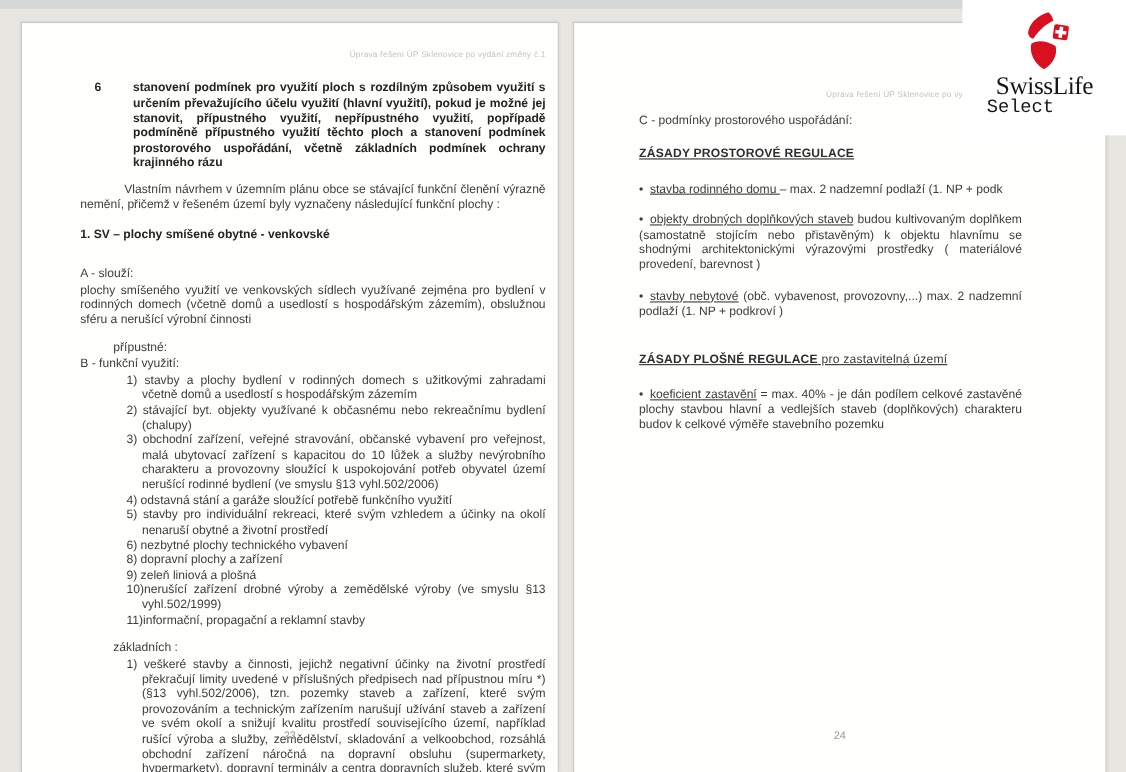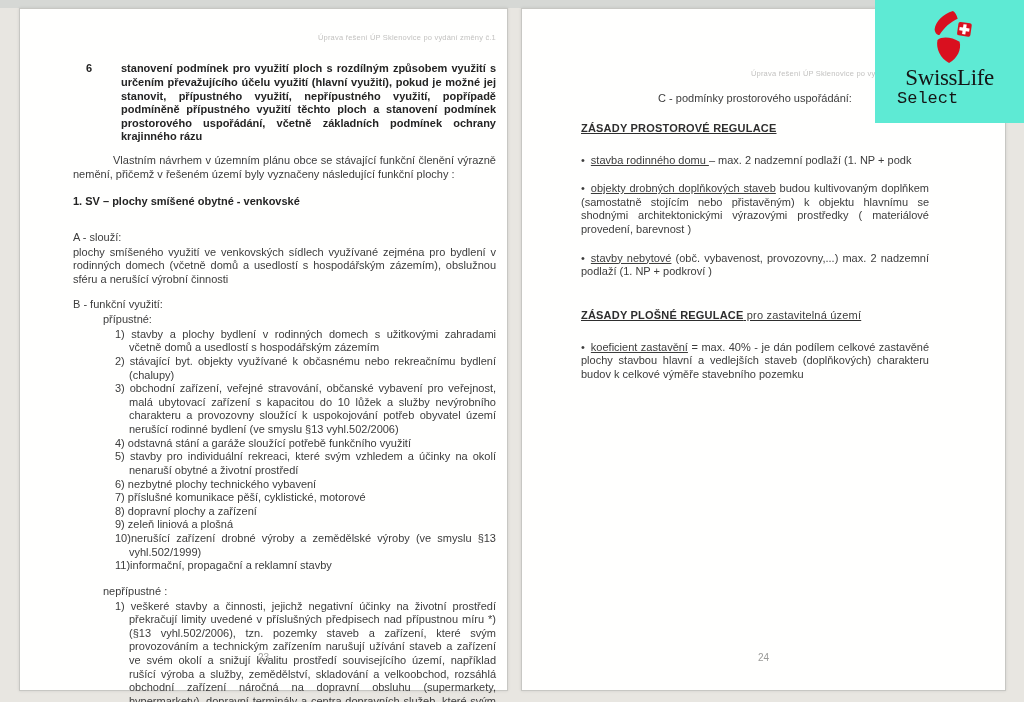--- a/index.html
+++ b/index.html
@@ -5,21 +5,21 @@
   html,body { margin:0; padding:0; }
   body {
     width:1024px; height:702px; position:relative; overflow:hidden;
     background:#e8e6e1;
     font-family:"Liberation Sans","DejaVu Sans",sans-serif;
     color:#3c3c3c;
   }
   .top-strip { position:absolute; left:0; top:0; width:1024px; height:8px; background:#d6d8d5; }
 
   .page {
-    position:absolute; top:8px; height:683px; background:#fffffe;
+    position:absolute; top:20px; height:683px; background:#fffffe;
     border:1px solid #c7c7c3; box-sizing:border-box;
     box-shadow:0 0 3px rgba(0,0,0,0.10);
     font-size:11px; line-height:1.24;
   }
   .page-left  { left:19px;  width:489px; padding:24px 11px 0 53px; }
   .page-right { left:521px; width:485px; padding:60px 76px 0 59px; }
 
   .doc-header {
     font-size:7.5px; color:#c3c2c0; text-align:right; margin-bottom:20px;
     letter-spacing:0.2px;
@@ -40,32 +40,32 @@
   .doc-list { margin-left:42px; }
   .doc-li { padding-left:14px; text-indent:-14px; text-align:justify; }
   .gap-md { height:12px; }
 
   .page-num {
     position:absolute; bottom:26px; left:0; right:0; text-align:center;
     font-size:10px; color:#9a9a98;
   }
 
   
-  .c-label { margin:0 0 16px 0;text-align:center; }
+  .c-label { margin:0 0 16px 0; }
   .reg-heading { font-weight:bold; color:#2e2e2e; text-decoration:underline; margin:0 0 18px 0; letter-spacing:0.2px; }
   .reg-heading .suffix { font-weight:normal; text-decoration:none; color:#3c3c3c; }
   .rb { text-align:justify; margin:0 0 15px 0; }
   .rb .dot { margin-right:6px; }
   .u { text-decoration:underline; }
   .mt-lg { margin-top:30px; }
 
   
   .logo-box {
     position:absolute; right:0; top:0; width:149px; height:123px;
-    background:#5eead4; z-index:10;
+    background:#ffffff; z-index:10;
   }
   .flame { display:block; margin:10px auto 2px auto; }
   .brand { font-family:"Liberation Serif","DejaVu Serif",serif; color:#151515;
            font-size:23px; letter-spacing:-0.4px; text-align:center; line-height:1; }
   .brand-sub { font-family:Liberation Mono, monospace; color:#151515;
            font-size:17px; padding-left:22px; line-height:1.1; margin-top:1px; }
 </style>
 </head>
 <body>
 
@@ -79,50 +79,49 @@
     <div class="sec6-text">stanovení podmínek pro využití ploch s rozdílným způsobem využití s určením převažujícího účelu využití (hlavní využití), pokud je možné jej stanovit, přípustného využití, nepřípustného využití, popřípadě podmíněně přípustného využití těchto ploch a stanovení podmínek prostorového uspořádání, včetně základních podmínek ochrany krajinného rázu</div>
   </div>
 
   <p class="para indent-first">Vlastním návrhem v územním plánu obce se stávající funkční členění výrazně nemění, přičemž v řešeném území byly vyznačeny následující funkční plochy :</p>
 
   <div class="heading-bold">1. SV – plochy smíšené obytné - venkovské</div>
 
   <div class="lbl">A - slouží:</div>
   <p class="para">plochy smíšeného využití ve venkovských sídlech využívané zejména pro bydlení v rodinných domech (včetně domů a usedlostí s hospodářským zázemím), obslužnou sféru a nerušící výrobní činnosti</p>
 
+  <div class="lbl sub-lbl">přípustné:</div>
   <div class="lbl">B - funkční využití:</div>
-  <div class="lbl sub-lbl">přípustné:</div>
 
   <div class="doc-list">
 
       <div class="doc-li">1) stavby a plochy bydlení v rodinných domech s užitkovými zahradami včetně domů a usedlostí s hospodářským zázemím</div>
 
       <div class="doc-li">2) stávající byt. objekty využívané k občasnému nebo rekreačnímu bydlení (chalupy)</div>
 
       <div class="doc-li">3) obchodní zařízení, veřejné stravování, občanské vybavení pro veřejnost, malá ubytovací zařízení s kapacitou do 10 lůžek a služby nevýrobního charakteru a provozovny sloužící k uspokojování potřeb obyvatel území nerušící rodinné bydlení (ve smyslu §13 vyhl.502/2006)</div>
 
       <div class="doc-li">4) odstavná stání a garáže sloužící potřebě funkčního využití</div>
 
       <div class="doc-li">5) stavby pro individuální rekreaci, které svým vzhledem a účinky na okolí nenaruší obytné a životní prostředí</div>
 
       <div class="doc-li">6) nezbytné plochy technického vybavení</div>
 
-      <div class="doc-li">7) příslušné komunikace pěší, cyklistické, motorové</div>
 
       <div class="doc-li">8) dopravní plochy a zařízení</div>
 
       <div class="doc-li">9) zeleň liniová a plošná</div>
 
       <div class="doc-li">10)nerušící zařízení drobné výroby a zemědělské výroby (ve smyslu §13  vyhl.502/1999)</div>
 
       <div class="doc-li">11)informační, propagační a reklamní stavby</div>
     </div>
 
   <div class="gap-md"></div>
-  <div class="lbl sub-lbl">nepřípustné :</div>
+  <div class="lbl sub-lbl">základních :</div>
   <div class="doc-list">
 
       <div class="doc-li">1) veškeré stavby a činnosti, jejichž negativní účinky na životní prostředí překračují limity uvedené v příslušných předpisech nad přípustnou míru *) (§13 vyhl.502/2006), tzn. pozemky staveb a zařízení, které svým provozováním a technickým zařízením narušují užívání staveb a zařízení ve svém okolí a snižují kvalitu prostředí souvisejícího území, například rušící výroba a služby, zemědělství, skladování a velkoobchod, rozsáhlá obchodní zařízení náročná na dopravní obsluhu (supermarkety, hypermarkety), dopravní terminály a centra dopravních služeb, které svým charakterem a kapacitou zvyšují dopravní zátěž v území.</div>
     </div>
 
   <div class="page-num">23</div>
 </div>
 
 <div class="page page-right">
   <div class="doc-header">Úprava řešení ÚP Sklenovice po vydání změny č.1</div>

